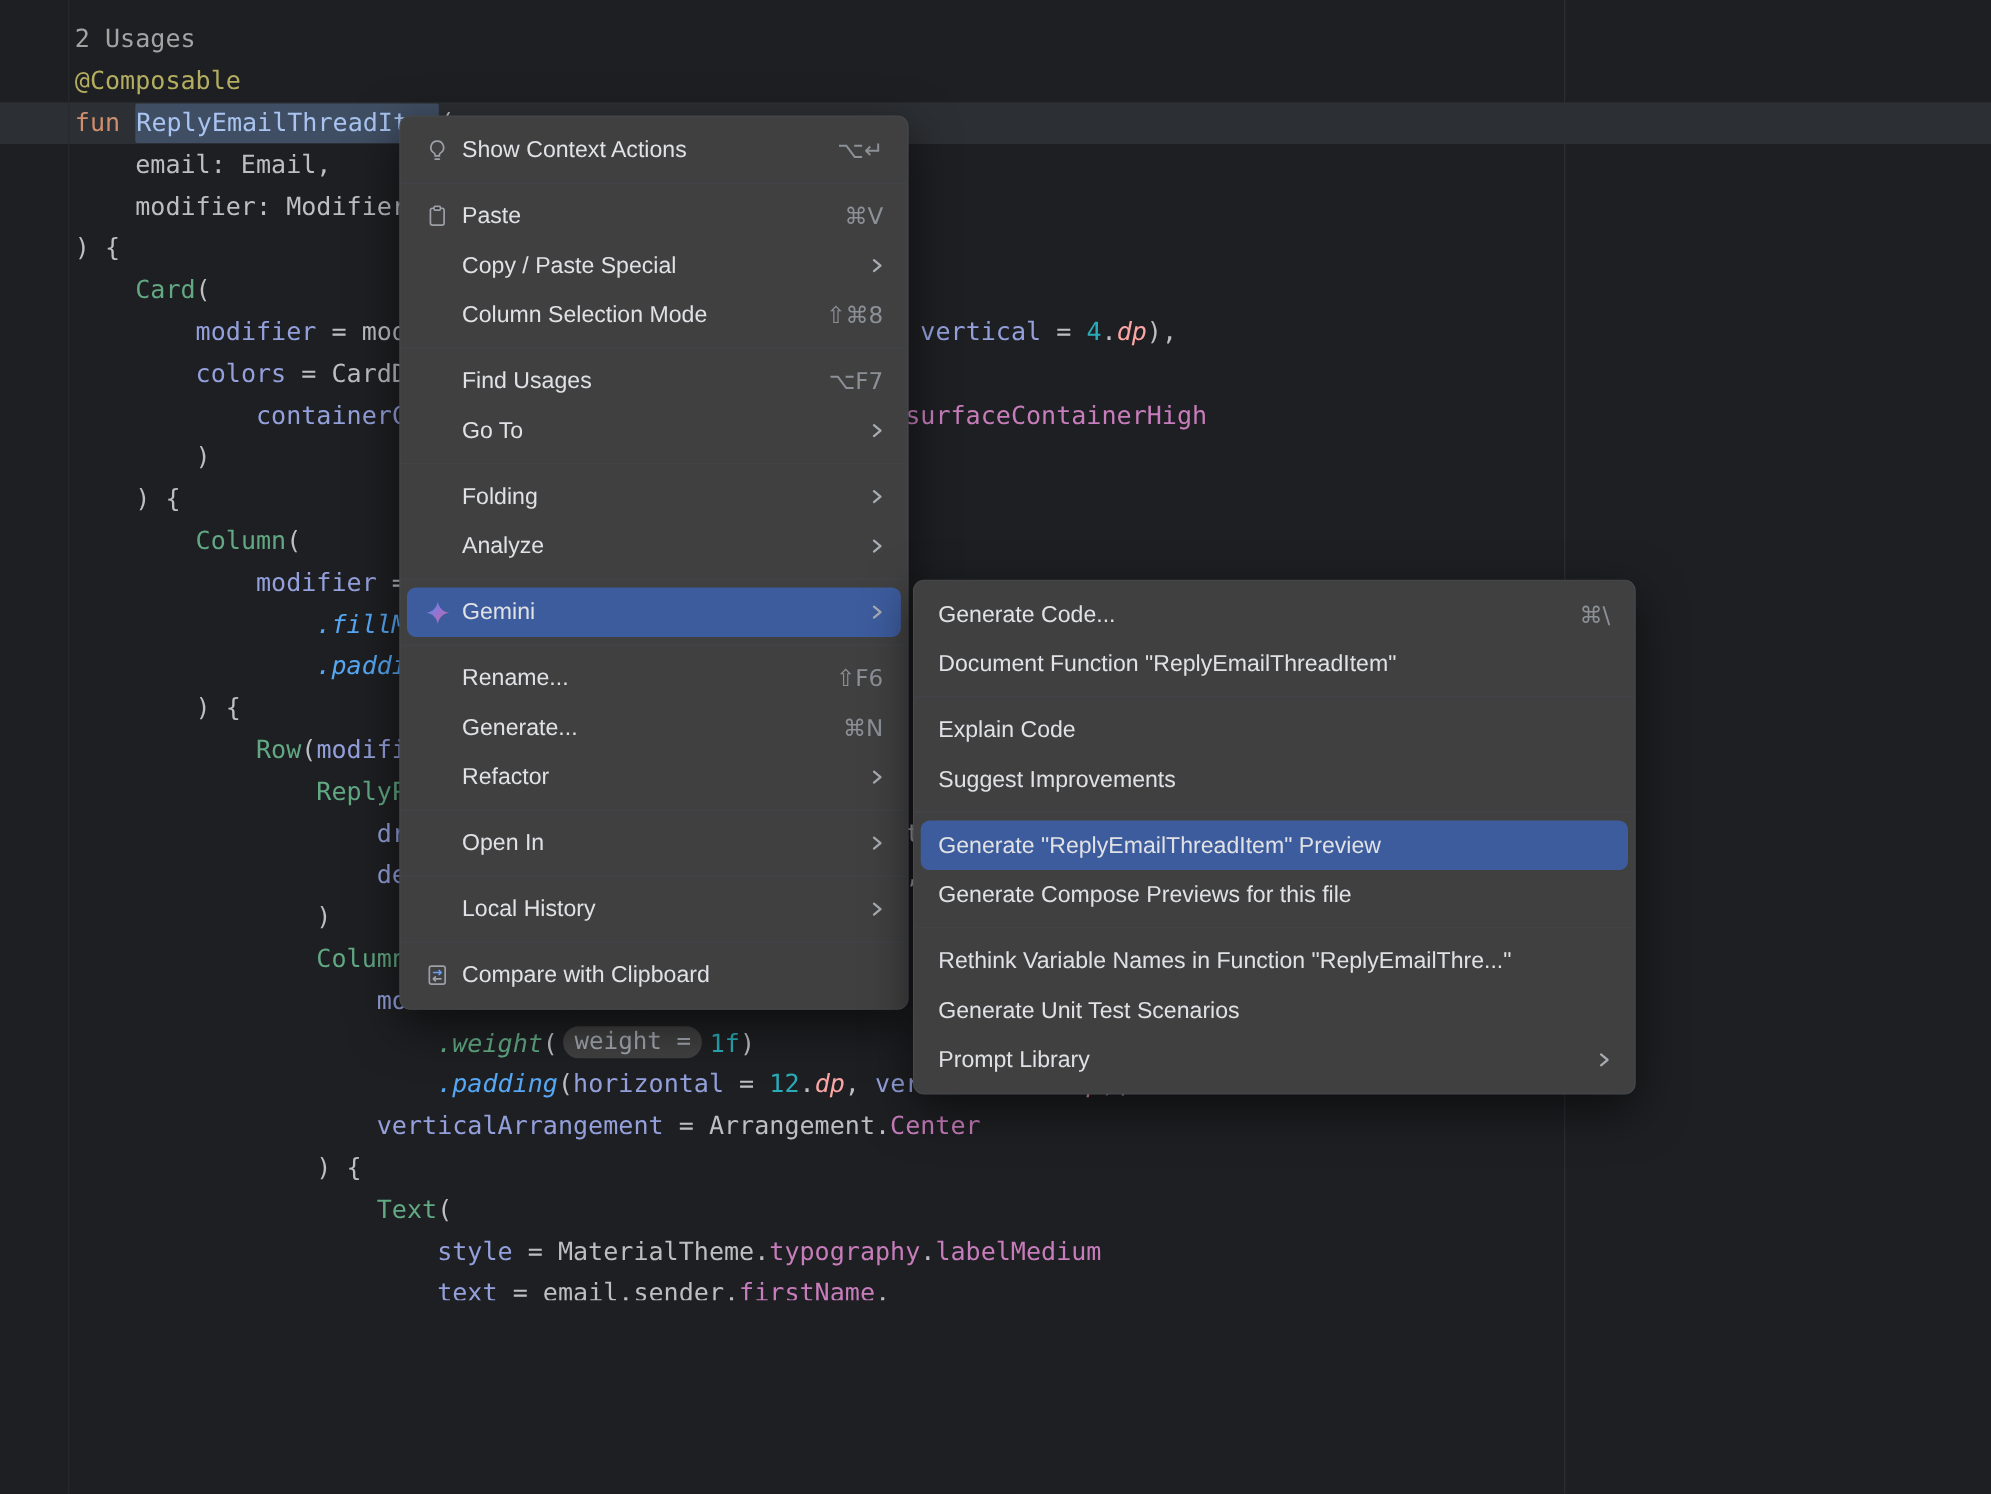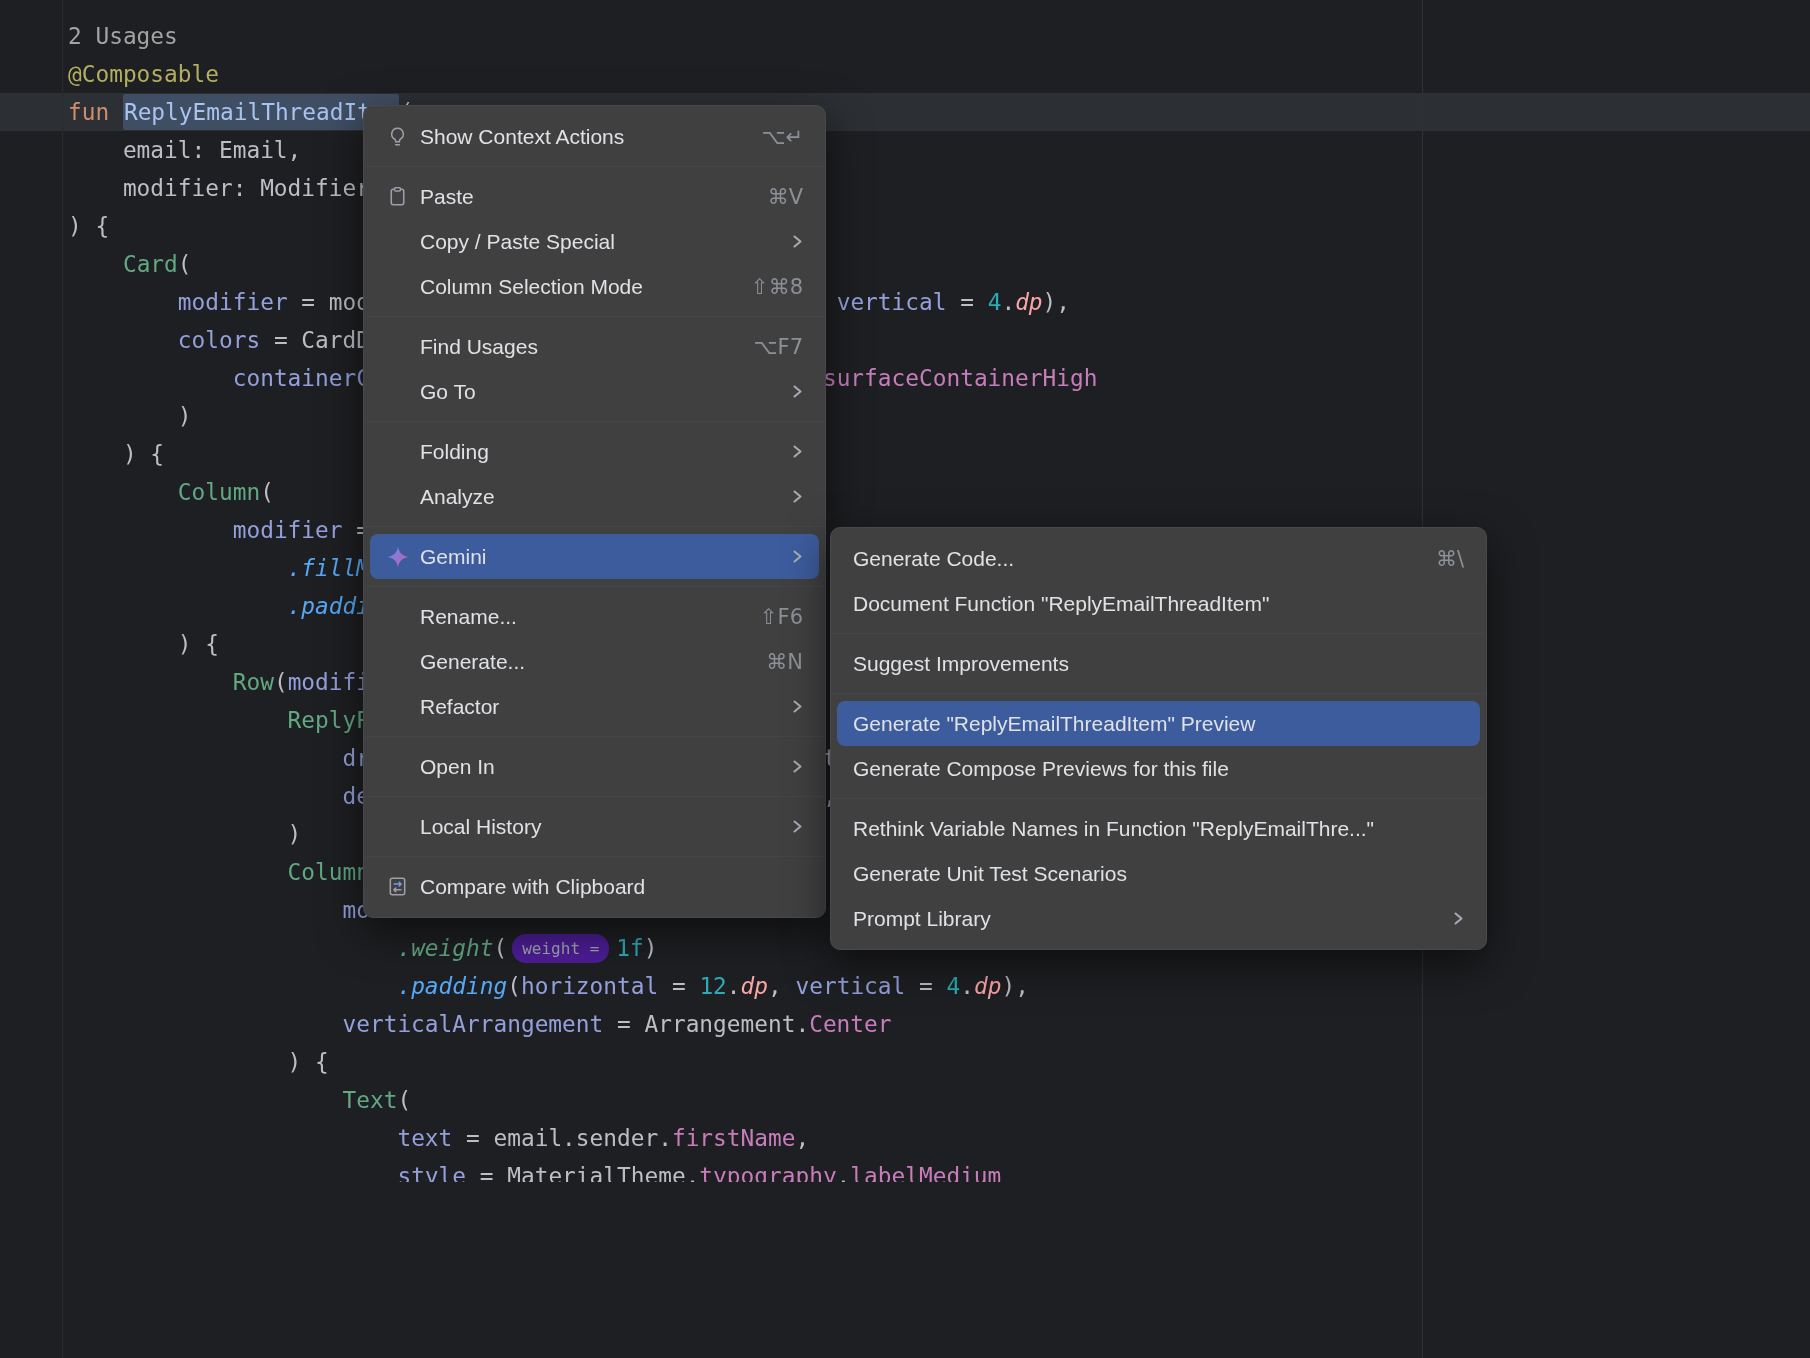--- a/index.html
+++ b/index.html
@@ -30,23 +30,23 @@
   .seg-comp { color:#61A883; }
   .seg-arg  { color:#94A0DC; }
   .seg-num  { color:#2AACB8; }
   .seg-prop { color:#C77DBB; }
   .seg-propi{ color:#fca5a5; font-style:italic; }
   .seg-ext  { color:#56A8F5; font-style:italic; }
   .seg-exttl{ color:#61A883; font-style:italic; }
   .seg-fnsel{ color:#A9C4F0; background:#404E63; padding:5px 1px; border-radius:2px; }
 
   .pill {
-    display:inline-block; background:#4c1d95; color:#A1A6AE;
+    display:inline-block; background:#404040; color:#A1A6AE;
     border-radius:14px; padding:0 10px; margin:4px 7px 0 5px;
-    font-size:16px; line-height:29px; vertical-align:2px;
+    font-size:22px; line-height:29px; vertical-align:2px;
   }
 
   
   .menu {
     position:absolute; background:#404040;
     border:1px solid #47494D; border-radius:10px;
     box-shadow:0 14px 44px rgba(0,0,0,.55);
     padding:8px 0; color:#DFE1E5; font-size:21px; z-index:10;
   }
   #main-menu { left:363px; top:105px; width:463px; }
@@ -90,22 +90,22 @@
       <div class="line"><span class="seg-def">                    </span><span class="seg-arg">drawableResource</span><span class="seg-def"> = email.sender.avatar,</span></div>
       <div class="line"><span class="seg-def">                    </span><span class="seg-arg">description</span><span class="seg-def"> = email.sender.fullName,</span></div>
       <div class="line"><span class="seg-def">                )</span></div>
       <div class="line"><span class="seg-def">                </span><span class="seg-comp">Column</span><span class="seg-def">(</span></div>
       <div class="line"><span class="seg-def">                    </span><span class="seg-arg">modifier</span><span class="seg-def"> = Modifier</span></div>
       <div class="line"><span class="seg-def">                        </span><span class="seg-exttl">.weight</span><span class="seg-def">(</span><span class="pill">weight =</span><span class="seg-num">1f</span><span class="seg-def">)</span></div>
       <div class="line"><span class="seg-def">                        </span><span class="seg-ext">.padding</span><span class="seg-def">(</span><span class="seg-arg">horizontal</span><span class="seg-def"> = </span><span class="seg-num">12</span><span class="seg-def">.</span><span class="seg-propi">dp</span><span class="seg-def">, </span><span class="seg-arg">vertical</span><span class="seg-def"> = </span><span class="seg-num">4</span><span class="seg-def">.</span><span class="seg-propi">dp</span><span class="seg-def">),</span></div>
       <div class="line"><span class="seg-def">                    </span><span class="seg-arg">verticalArrangement</span><span class="seg-def"> = Arrangement.</span><span class="seg-prop">Center</span></div>
       <div class="line"><span class="seg-def">                ) {</span></div>
       <div class="line"><span class="seg-def">                    </span><span class="seg-comp">Text</span><span class="seg-def">(</span></div>
+      <div class="line"><span class="seg-def">                        </span><span class="seg-arg">style</span><span class="seg-def"> = MaterialTheme.</span><span class="seg-prop">typography</span><span class="seg-def">.</span><span class="seg-prop">labelMedium</span></div>
       <div class="line"><span class="seg-def">                        </span><span class="seg-arg">text</span><span class="seg-def"> = email.sender.</span><span class="seg-prop">firstName</span><span class="seg-def">,</span></div>
-      <div class="line"><span class="seg-def">                        </span><span class="seg-arg">style</span><span class="seg-def"> = MaterialTheme.</span><span class="seg-prop">typography</span><span class="seg-def">.</span><span class="seg-prop">labelMedium</span></div>
     </div>
   <div class="gutter-line"></div>
   <div class="guide-v"></div>
 </div>
 
 <div class="menu" id="main-menu">
     <div class="menu-item">
       <span class="mi-icon">
         <svg width="23" height="23" viewBox="0 0 24 24" fill="none" stroke="#9DA0A8" stroke-width="1.6">
           <path d="M12 3.5a6 6 0 0 1 3.2 11.1c-.7.5-1.2 1.3-1.2 2.1v.8h-4v-.8c0-.8-.5-1.6-1.2-2.1A6 6 0 0 1 12 3.5z"></path>
@@ -250,20 +250,23 @@
 <div class="menu" id="gemini-submenu">
     <div class="menu-item">
       <span class="mi-label">Generate Code...</span>
       <span class="mi-shortcut">⌘\</span>
     </div>
     <div class="menu-item">
       <span class="mi-label">Document Function "ReplyEmailThreadItem"</span>
     </div>
     <div class="menu-sep"></div>
     <div class="menu-item">
+      <span class="mi-label">Explain Code</span>
+    </div>
+    <div class="menu-item">
       <span class="mi-label">Suggest Improvements</span>
     </div>
     <div class="menu-sep"></div>
     <div class="menu-item hl">
       <span class="mi-label">Generate "ReplyEmailThreadItem" Preview</span>
     </div>
     <div class="menu-item">
       <span class="mi-label">Generate Compose Previews for this file</span>
     </div>
     <div class="menu-sep"></div>

